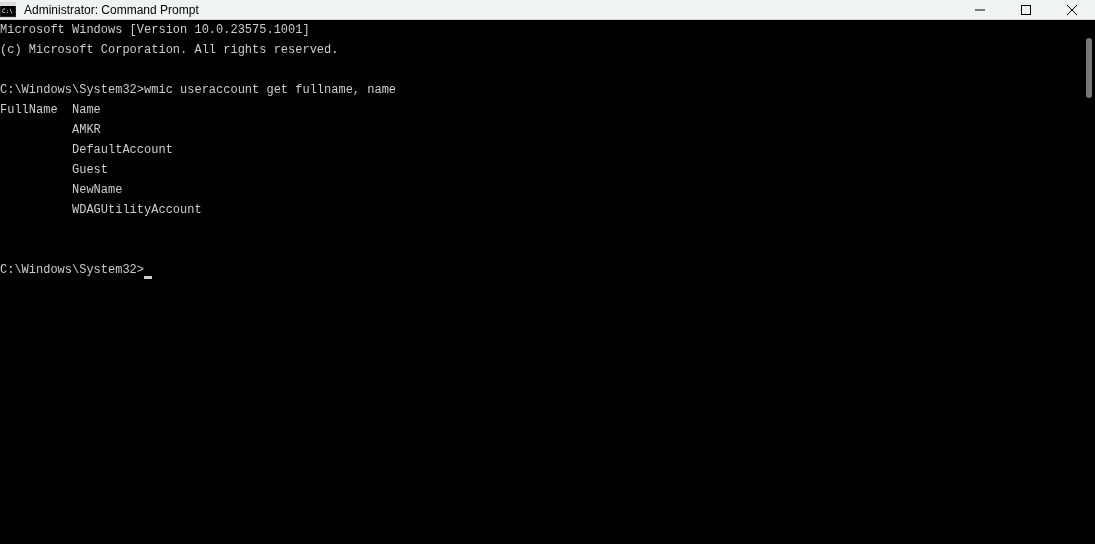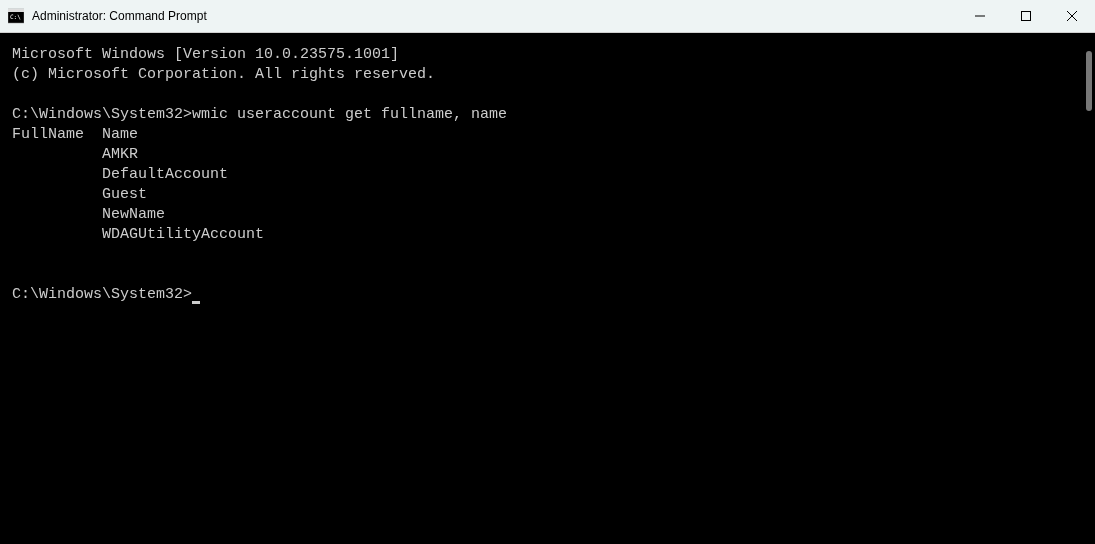--- a/index.html
+++ b/index.html
@@ -15,25 +15,24 @@
       overflow: hidden;
     }
     .window {
       width: 100%;
       height: 100%;
       display: flex;
       flex-direction: column;
       background: #eef4f4;
     }
     .titlebar {
-      height: 33px;
+      height: 20px;
       background: #eef4f4;
       display: flex;
       align-items: center;
-      padding-left: 8px;
       border-bottom: 1px solid #d0d0d0;
     }
     .app-icon {
       width: 16px;
       height: 16px;
       margin-right: 8px;
       display: flex;
       align-items: center;
       justify-content: center;
     }
@@ -65,25 +64,25 @@
       height: 10px;
     }
     .terminal {
       flex: 1;
       background: #000;
       position: relative;
       overflow: hidden;
     }
     .terminal-content {
       font-family: Consolas, "Courier New", monospace;
-      font-size: 15px;
+      font-size: 12px;
       line-height: 20px;
       color: #ccc;
       white-space: pre;
-      padding: 12px;
+      padding: 0;
       margin: 0;
     }
     .scrollbar-track {
       position: absolute;
       right: 0;
       top: 0;
       width: 16px;
       height: 100%;
       background: #000;
     }

